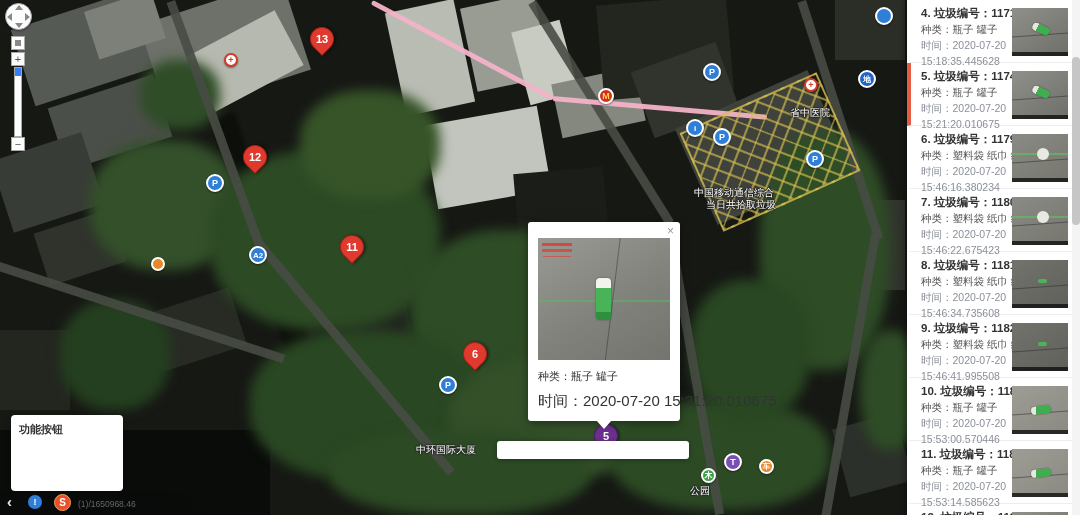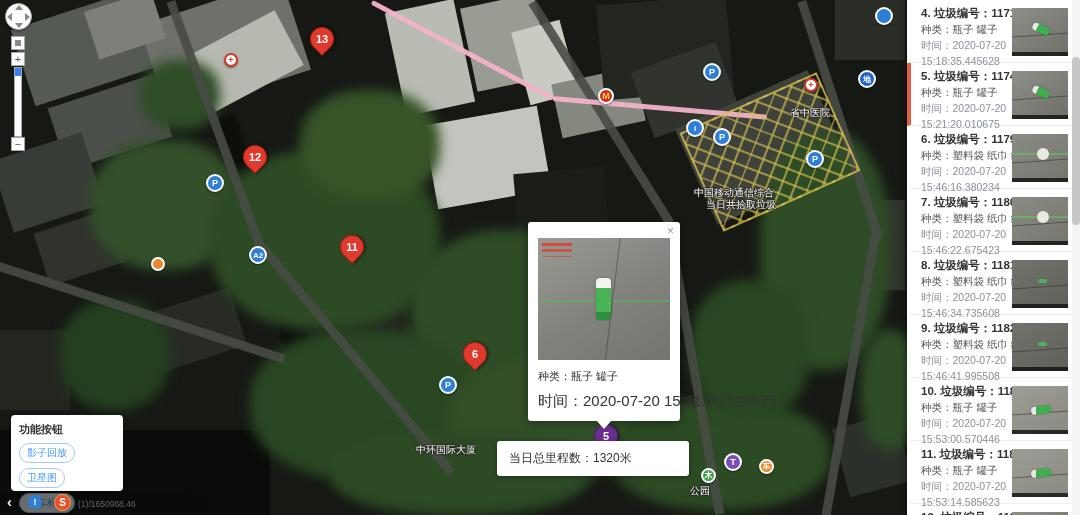--- a/index.html
+++ b/index.html
@@ -267,29 +267,23 @@
         </div>
       <div class="zbtn zplus">+</div>
       <div class="ztrack">
           <div class="zfill"></div>
         </div>
       <div class="zbtn zminus">−</div>
     </div>
 
     <div class="fnpanel">
       <h4>功能按钮</h4>
-      <div class="fnbtns">
-          <button class="fn-btn">影子回放</button>
-          <button class="fn-btn">卫星图</button>
-          <button class="fn-btn">小车标记</button>
-        </div>
     </div>
 
     <div class="stats">
-      <div>当日总里程数：1320米</div>
     </div>
 
     <div class="popup">
       <span class="popup-close">×</span>
       <div class="popup-img">
         <div class="img-mark"></div>
         <div class="p-bottle"></div>
       </div>
       <div class="popup-type">种类：瓶子 罐子</div>
       <div class="popup-time">时间：2020-07-20 15:21:20.010675</div>

